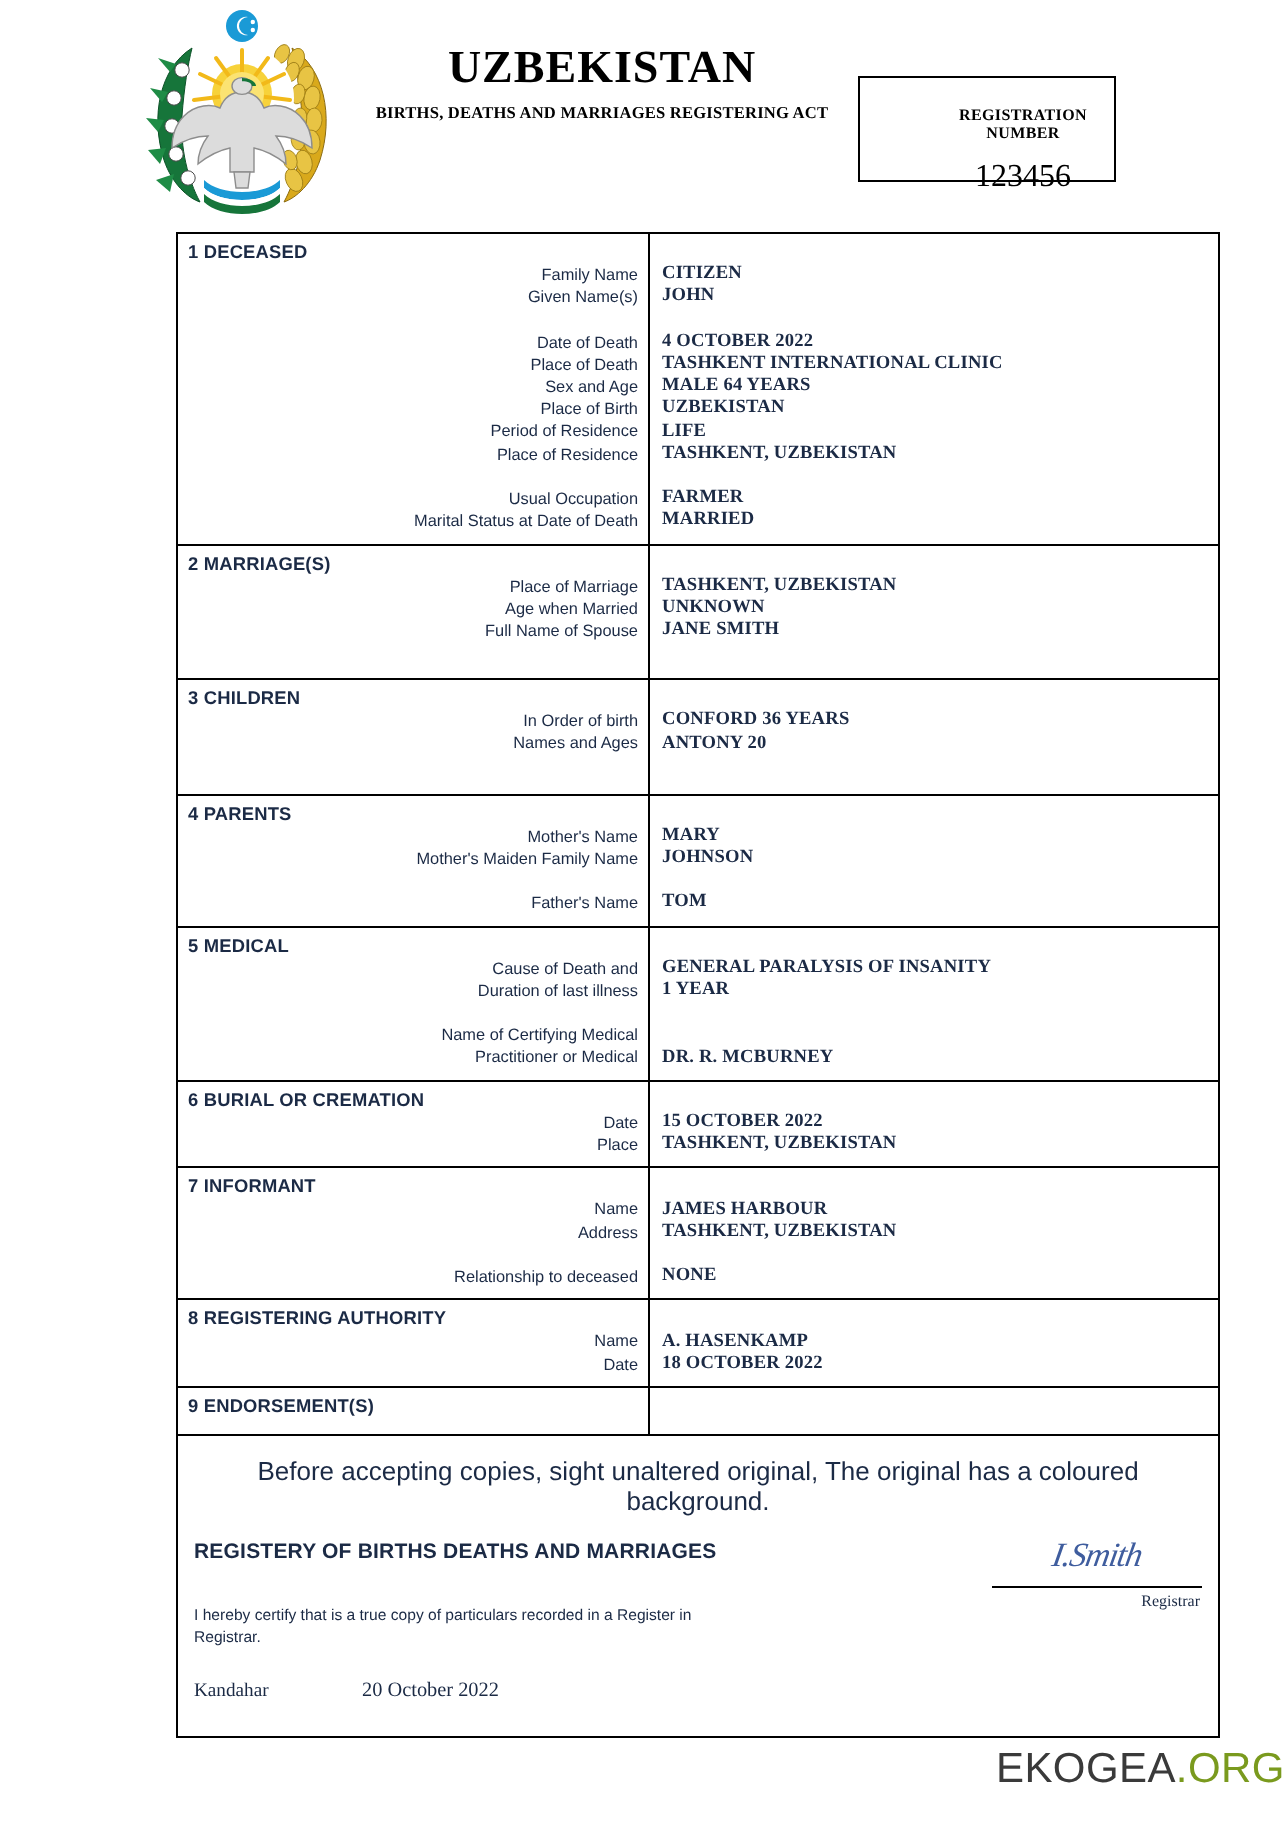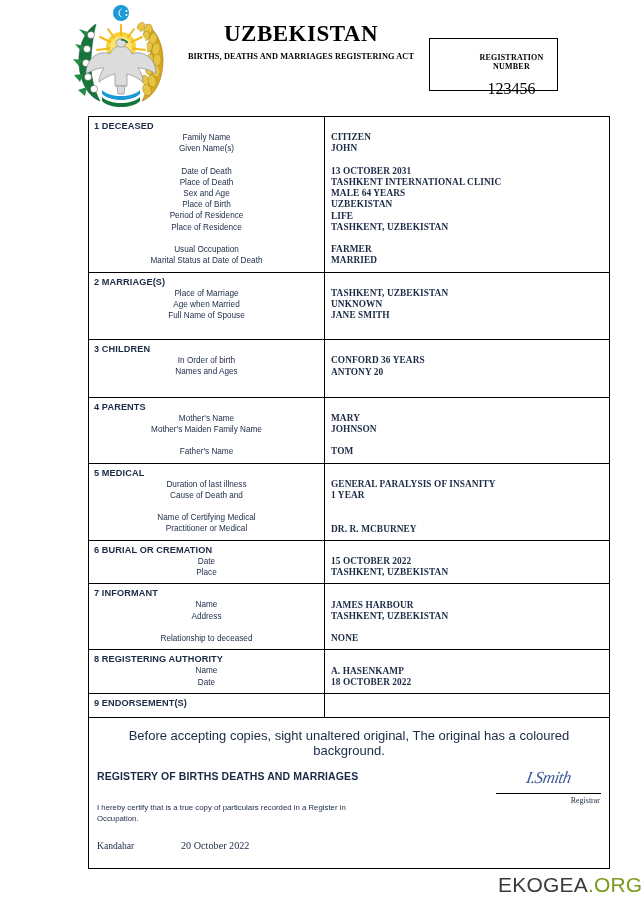--- a/index.html
+++ b/index.html
@@ -117,21 +117,21 @@
   }
   .sec-title {
     font-family: "Liberation Sans", sans-serif;
     font-weight: bold;
     font-size: 9.2px;
     color: #1b2a45;
     letter-spacing: 0.1px;
     margin-bottom: 1px;
   }
   .labels {
-    text-align: center;
+    text-align: right;
     font-family: "Liberation Sans", sans-serif;
     font-size: 8.2px;
     color: #1b2a45;
     line-height: 11.2px;
   }
   .values {
     font-family: "Liberation Serif", serif;
     font-weight: bold;
     font-size: 9.3px;
     color: #1b2a45;
@@ -341,21 +341,21 @@
           <div>Usual Occupation</div>
           <div>Marital Status at Date of Death</div>
         </div>
       </div>
       <div class="sec-right">
         <div class="val-gap"></div>
         <div class="values">
           <div>CITIZEN</div>
           <div>JOHN</div>
           <div class="val-gap"></div>
-          <div>13 OCTOBER 2031</div>
+          <div>4 OCTOBER 2022</div>
           <div>TASHKENT INTERNATIONAL CLINIC</div>
           <div>MALE 64 YEARS</div>
           <div>UZBEKISTAN</div>
           <div>LIFE</div>
           <div>TASHKENT, UZBEKISTAN</div>
           <div class="val-gap"></div>
           <div>FARMER</div>
           <div>MARRIED</div>
         </div>
       </div>
@@ -425,22 +425,22 @@
         </div>
       </div>
     </div>
   </div>
 
   <div class="section">
     <div class="sec-inner">
       <div class="sec-left">
         <div class="sec-title">5 MEDICAL</div>
         <div class="labels">
+          <div>Cause of Death and</div>
           <div>Duration of last illness</div>
-          <div>Cause of Death and</div>
           <div class="lbl-gap"></div>
           <div>Name of Certifying Medical</div>
           <div>Practitioner or Medical</div>
         </div>
       </div>
       <div class="sec-right">
         <div class="val-gap"></div>
         <div class="values">
           <div>GENERAL PARALYSIS OF INSANITY</div>
           <div>1 YEAR</div>
@@ -520,21 +520,21 @@
       </div>
       <div class="sec-right"></div>
     </div>
   </div>
 
   <div class="section cert-foot">
     <div class="foot-notice">Before accepting copies, sight unaltered original, The original has a coloured background.</div>
     <div class="foot-registry">REGISTERY OF BIRTHS  DEATHS AND MARRIAGES</div>
     <div class="foot-certify">
       <div>I hereby certify that is a true copy of particulars recorded in a  Register in</div>
-      <div>Occupation.</div>
+      <div>Registrar.</div>
     </div>
     <div class="sig-wrap">
       <div class="signature">I.Smith</div>
       <div class="sig-line"></div>
       <div class="sig-role">Registrar</div>
     </div>
     <div class="foot-bottom">
       <div class="foot-place">Kandahar</div>
       <div class="foot-date">20 October 2022</div>
     </div>

